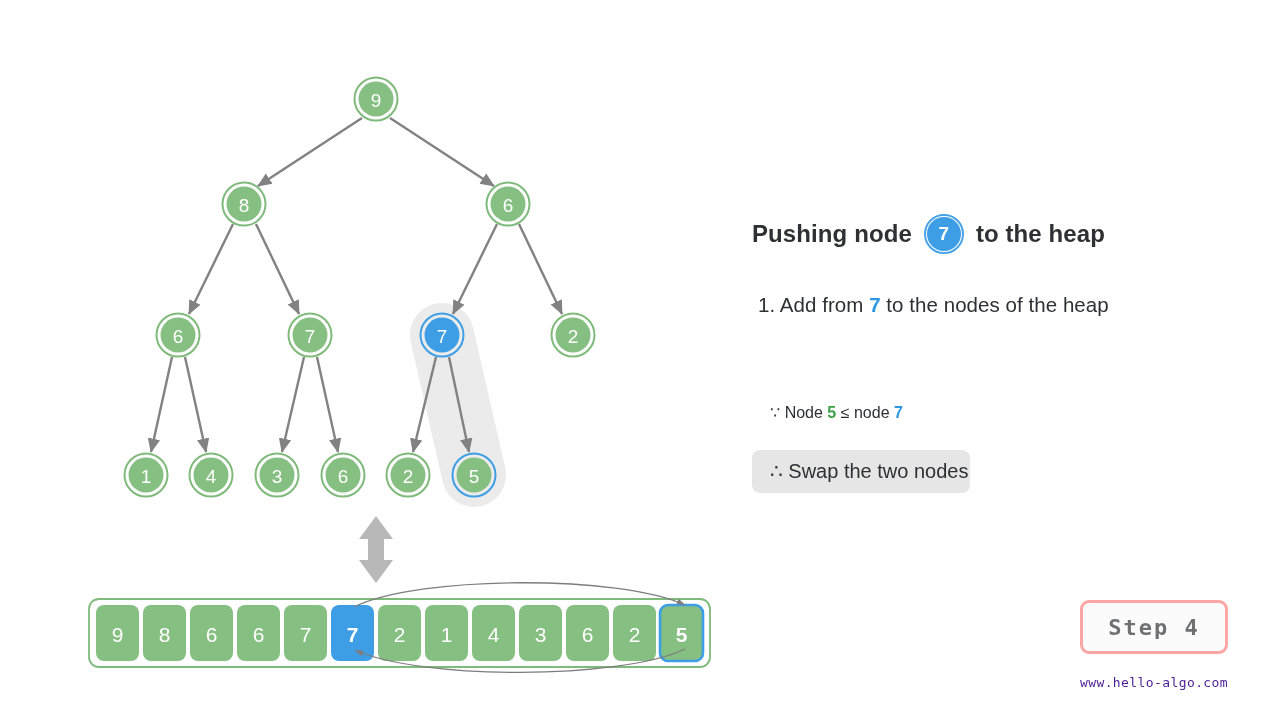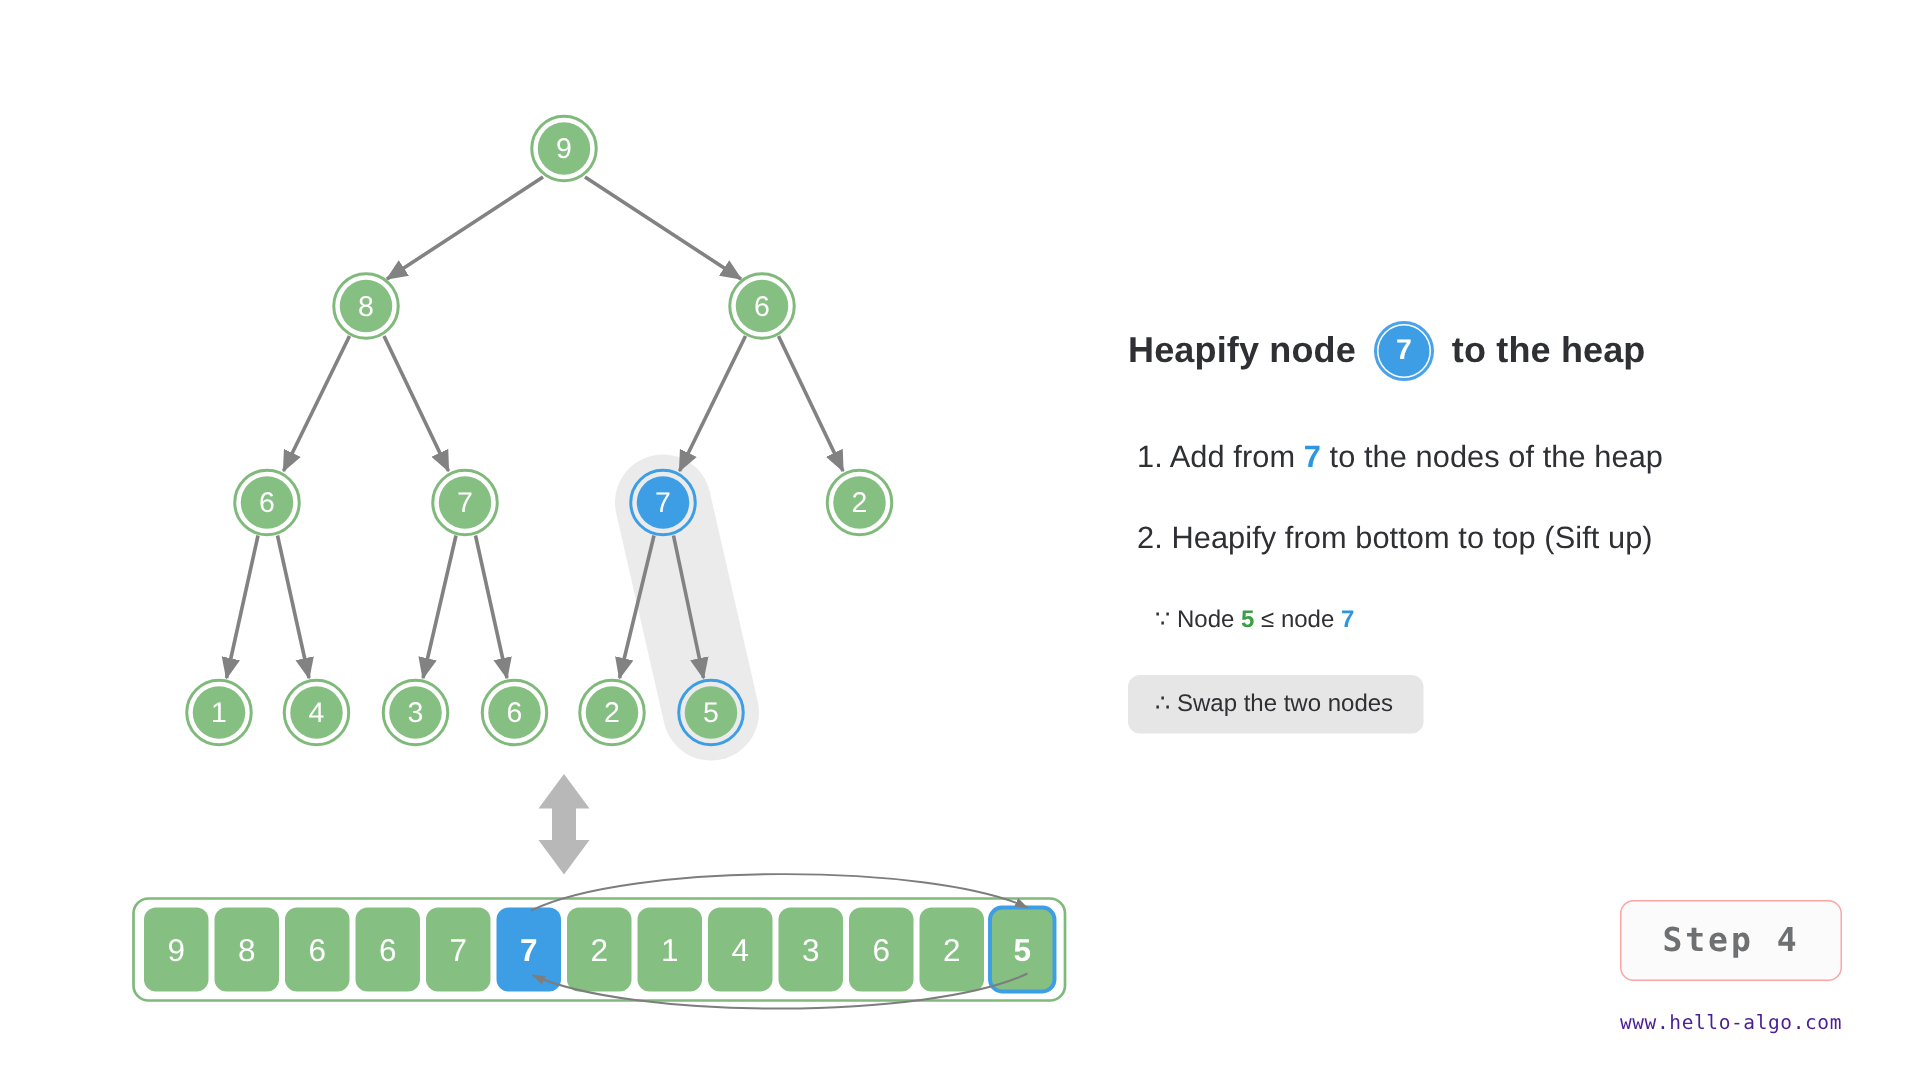--- a/index.html
+++ b/index.html
@@ -114,38 +114,38 @@
     font-size: 16px;
     color: #2f3033;
     white-space: nowrap;
   }
   #reason-because { top: 403px; }
 
   #reason-therefore {
     position: absolute;
     left: 0px;
     top: 450px;
-    padding: 9px 20px 10px 18px;
+    padding: 9px 2px 10px 18px;
     background: #e6e6e6;
     border-radius: 8px;
-    font-size: 16px;
+    font-size: 20px;
     color: #2f3033;
     white-space: nowrap;
   }
 
   .blue-num  { color: #2e96e0; font-weight: bold; }
   .green-num { color: #3c9e47; font-weight: bold; }
 
   #step-badge {
     position: absolute;
     left: 328px;
     top: 600px;
     width: 148px;
     height: 54px;
-    border: 1px solid #fca5a5;
+    border: 3px solid #fca5a5;
     border-radius: 9px;
     background: #fbfbfb;
     display: flex;
     align-items: center;
     justify-content: center;
     font-family: "DejaVu Sans Mono", monospace;
     font-size: 22px;
     font-weight: bold;
     letter-spacing: 2px;
     color: #6f7072;
@@ -329,39 +329,35 @@
     <g id="array-swap-arcs" fill="none" stroke="#7d7d7d" stroke-width="1.3">
       <path d="M354,607 C 420,575 620,575 685,605" marker-end="url(#arrowhead-thin)"></path>
       <path d="M685,649 C 620,680 420,680 355,650" marker-end="url(#arrowhead-thin)"></path>
     </g>
   </svg>
 </div>
 
 <div id="text-panel">
 
   <div id="headline">
-    <span class="hl-text">Heapify node</span>
+    <span class="hl-text">Pushing node</span>
     <span id="headline-badge">
       <span class="ring"></span>
       <span class="disc">7</span>
     </span>
     <span class="hl-text">to the heap</span>
   </div>
 
   <div class="step-line" id="step-1">
     <span>1.</span>
     <span>Add from</span>
     <span class="blue-num">7</span>
     <span>to the nodes of the heap</span>
   </div>
 
-  <div class="step-line" id="step-2">
-    <span>2.</span>
-    <span>Heapify from bottom to top (Sift up)</span>
-  </div>
 
   <div class="reason-line" id="reason-because">
     <span>∵</span>
     <span>Node</span>
     <span class="green-num">5</span>
     <span>≤</span>
     <span>node</span>
     <span class="blue-num">7</span>
   </div>
 

